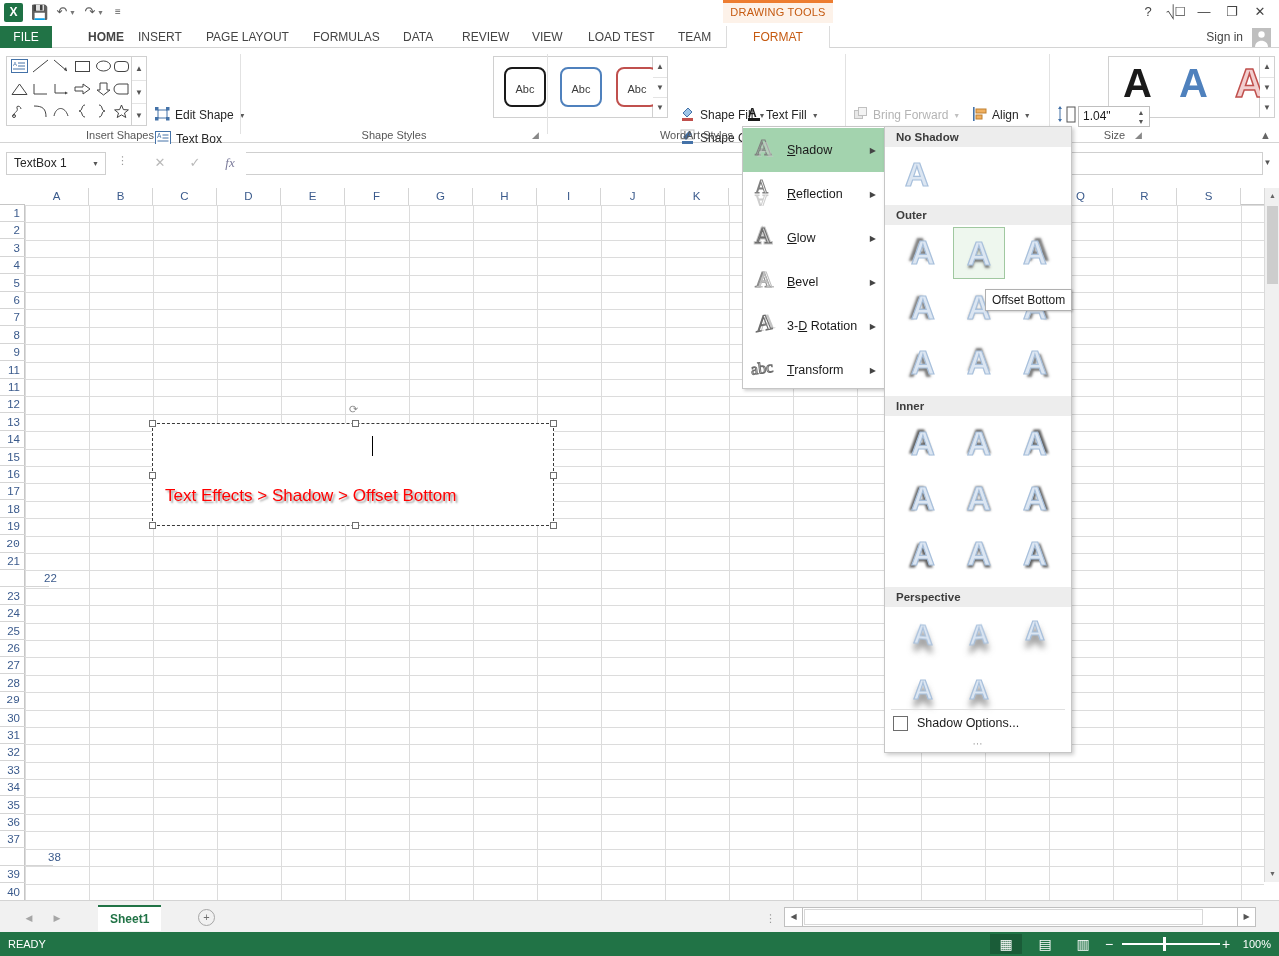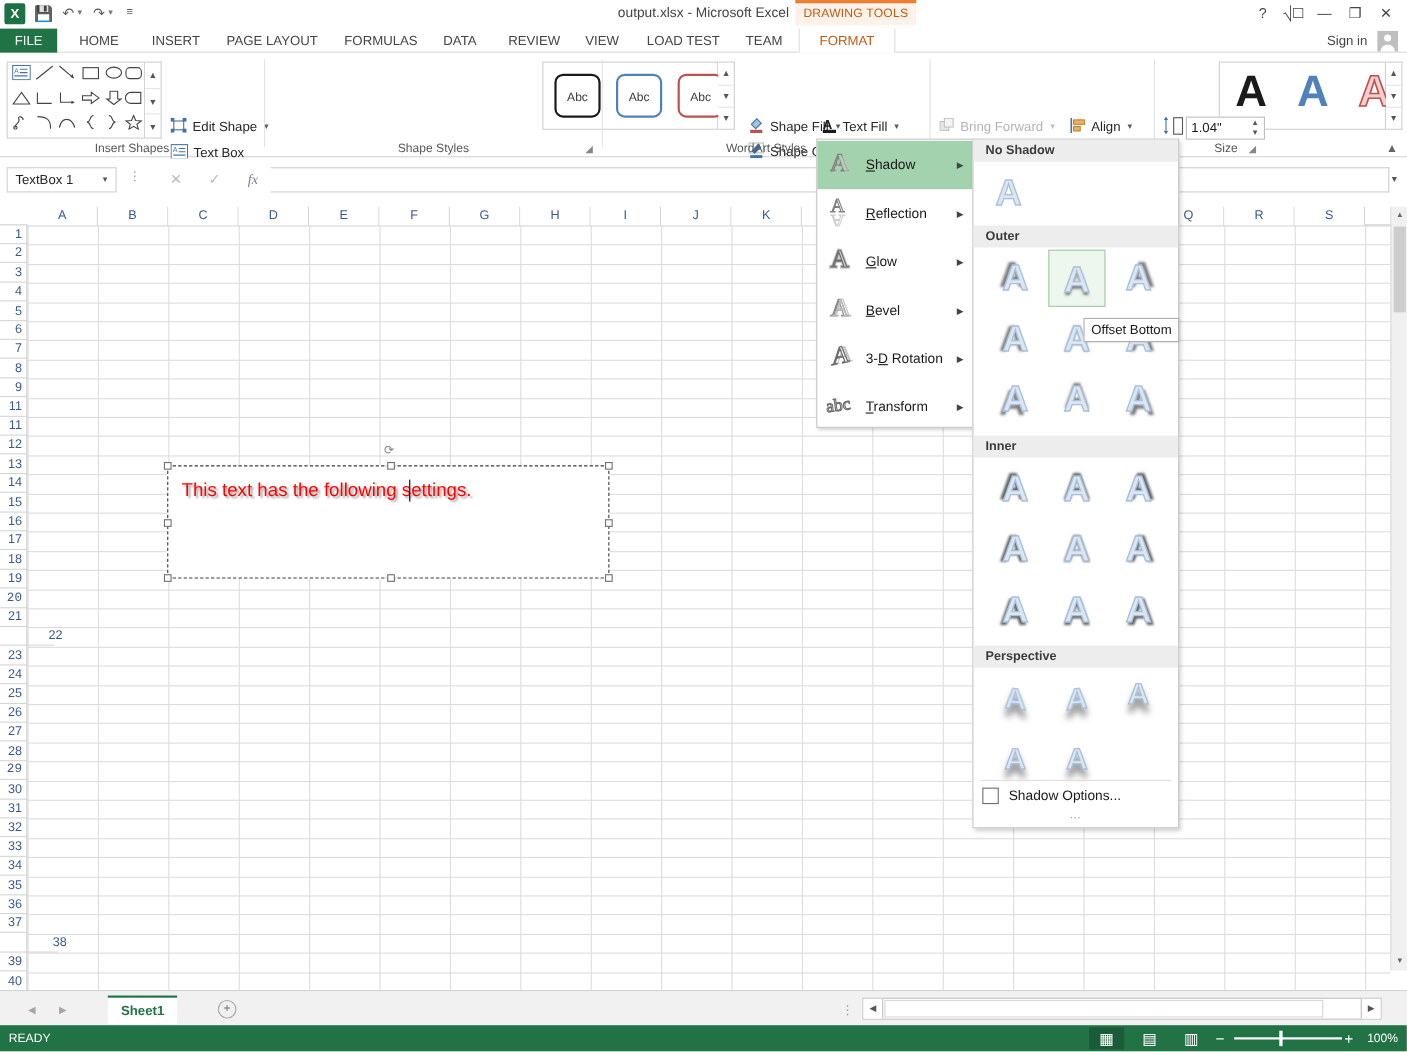--- a/index.html
+++ b/index.html
@@ -213,45 +213,44 @@
   <div class="titlebar">
     <div class="qat">
       <div class="xl-logo">X</div>
       <div class="qat-btn save">💾</div>
       <div class="qat-btn">↶</div>
       <div class="qat-caret">▼</div>
       <div class="qat-btn">↷</div>
       <div class="qat-caret">▼</div>
       <div class="qat-btn" style="font-size:10px;">≡</div>
     </div>
-    <div class="win-title">output.xlsx - Microsoft Excel</div>
     <div class="ctx-tab-bg"></div>
     <div class="ctx-tab-bar"></div>
     <div class="ctx-tab-label">DRAWING TOOLS</div>
     <div class="win-ctrls">
       <div class="win-ctrl">?</div>
       <div class="win-ctrl">⎷☐</div>
       <div class="win-ctrl">—</div>
       <div class="win-ctrl">❐</div>
       <div class="win-ctrl">✕</div>
     </div>
   </div>
 
   <div class="tabrow">
     <div class="tab file">FILE</div>
-    <div class="tab" style="left:62px;">HOME</div>
+    <div class="tab" style="left:78px;font-weight:bold;">HOME</div>
     <div class="tab" style="left:128px;">INSERT</div>
     <div class="tab" style="left:196px;">PAGE LAYOUT</div>
     <div class="tab" style="left:303px;">FORMULAS</div>
     <div class="tab" style="left:393px;">DATA</div>
     <div class="tab" style="left:452px;">REVIEW</div>
     <div class="tab" style="left:522px;">VIEW</div>
     <div class="tab" style="left:578px;">LOAD TEST</div>
     <div class="tab" style="left:668px;">TEAM</div>
-    <div class="tab format-ctx" style="left:726px;width:88px;text-align:center;padding:0;">FORMAT</div>
+    <div class="tab format-ctx" style="left:726px;width:104px;text-align:center;padding:0;">FORMAT</div>
     <div class="signin">Sign in</div>
     <div class="avatar-ic">
       <svg width="19" height="19" viewBox="0 0 19 19">
           <rect width="19" height="19" fill="#bfbfbf"></rect>
           <circle cx="9.5" cy="6.5" r="3.2" fill="#fff"></circle>
           <path d="M3 19c0-4 3-6.3 6.5-6.3S16 15 16 19z" fill="#fff"></path>
         </svg>
     </div>
   </div>
 
@@ -706,22 +705,22 @@
         <div class="gline-h" style="top: 591.6px; left: 0px; width: 1239px;"></div>
         <div class="gline-h" style="top: 609px; left: 0px; width: 1239px;"></div>
         <div class="gline-h" style="top: 626.4px; left: 0px; width: 1239px;"></div>
         <div class="gline-h" style="top: 643.8px; left: 0px; width: 1239px;"></div>
         <div class="gline-h" style="top: 661.2px; left: 0px; width: 1239px;"></div>
         <div class="gline-h" style="top: 678.6px; left: 0px; width: 1239px;"></div>
       </div>
 
     <div class="rot-handle">⟳</div>
     <div class="shape">
-      <div class="shape-txt" style="top:12px;">This text has the following settings.</div>
       <div class="caret" style="left:219px; top:12px;"></div>
+      <div class="shape-txt" style="top:62px;">Text Effects &gt; Shadow &gt; Offset Bottom</div>
       <div class="handle" style="left:-4px; top:-4px;"></div>
       <div class="handle" style="left:199px; top:-4px;"></div>
       <div class="handle" style="right:-4px; top:-4px;"></div>
       <div class="handle" style="left:-4px; top:48px;"></div>
       <div class="handle" style="right:-4px; top:48px;"></div>
       <div class="handle" style="left:-4px; bottom:-4px;"></div>
       <div class="handle" style="left:199px; bottom:-4px;"></div>
       <div class="handle" style="right:-4px; bottom:-4px;"></div>
     </div>
   </div>

